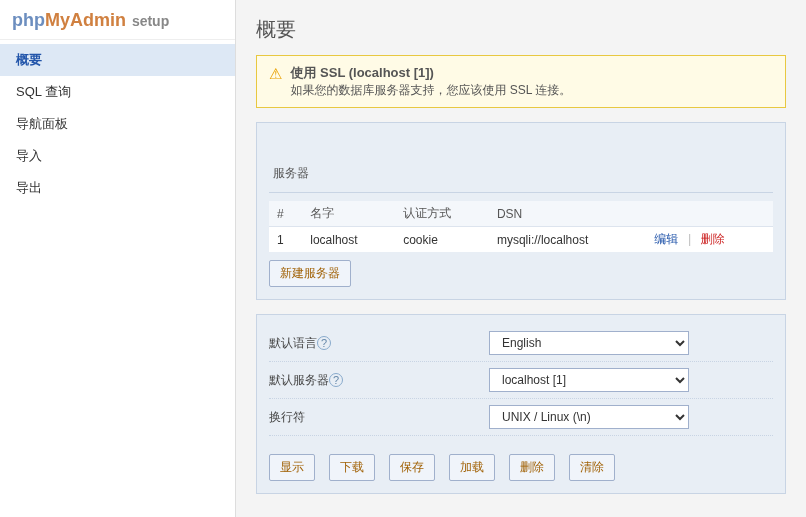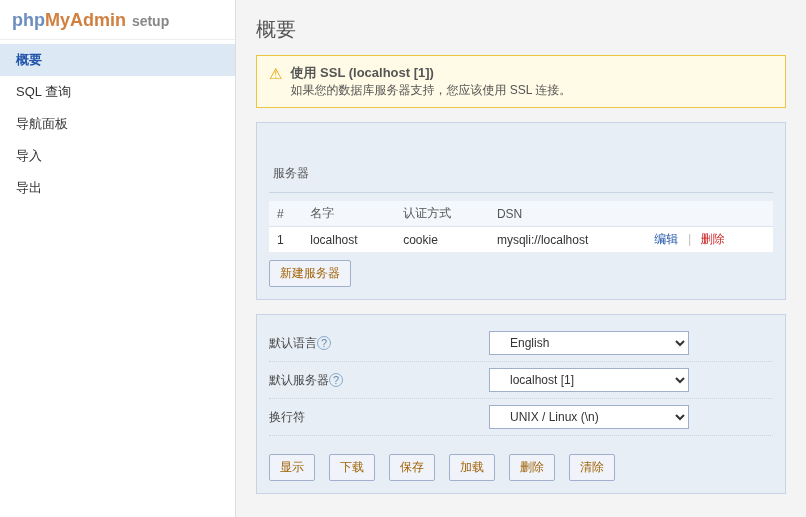--- a/index.html
+++ b/index.html
@@ -188,21 +188,21 @@
       width: 14px;
       height: 14px;
       display: inline-flex;
       align-items: center;
       justify-content: center;
     }
     .config-value {
       flex: 1;
     }
     .config-select {
-      padding: 3px 16px;
+      padding: 3px 8px;
       font-size: 12px;
       border: 1px solid #a0b0cc;
       background: #fff;
       color: #333;
       min-width: 200px;
       cursor: pointer;
     }
 
     
     .action-row {

